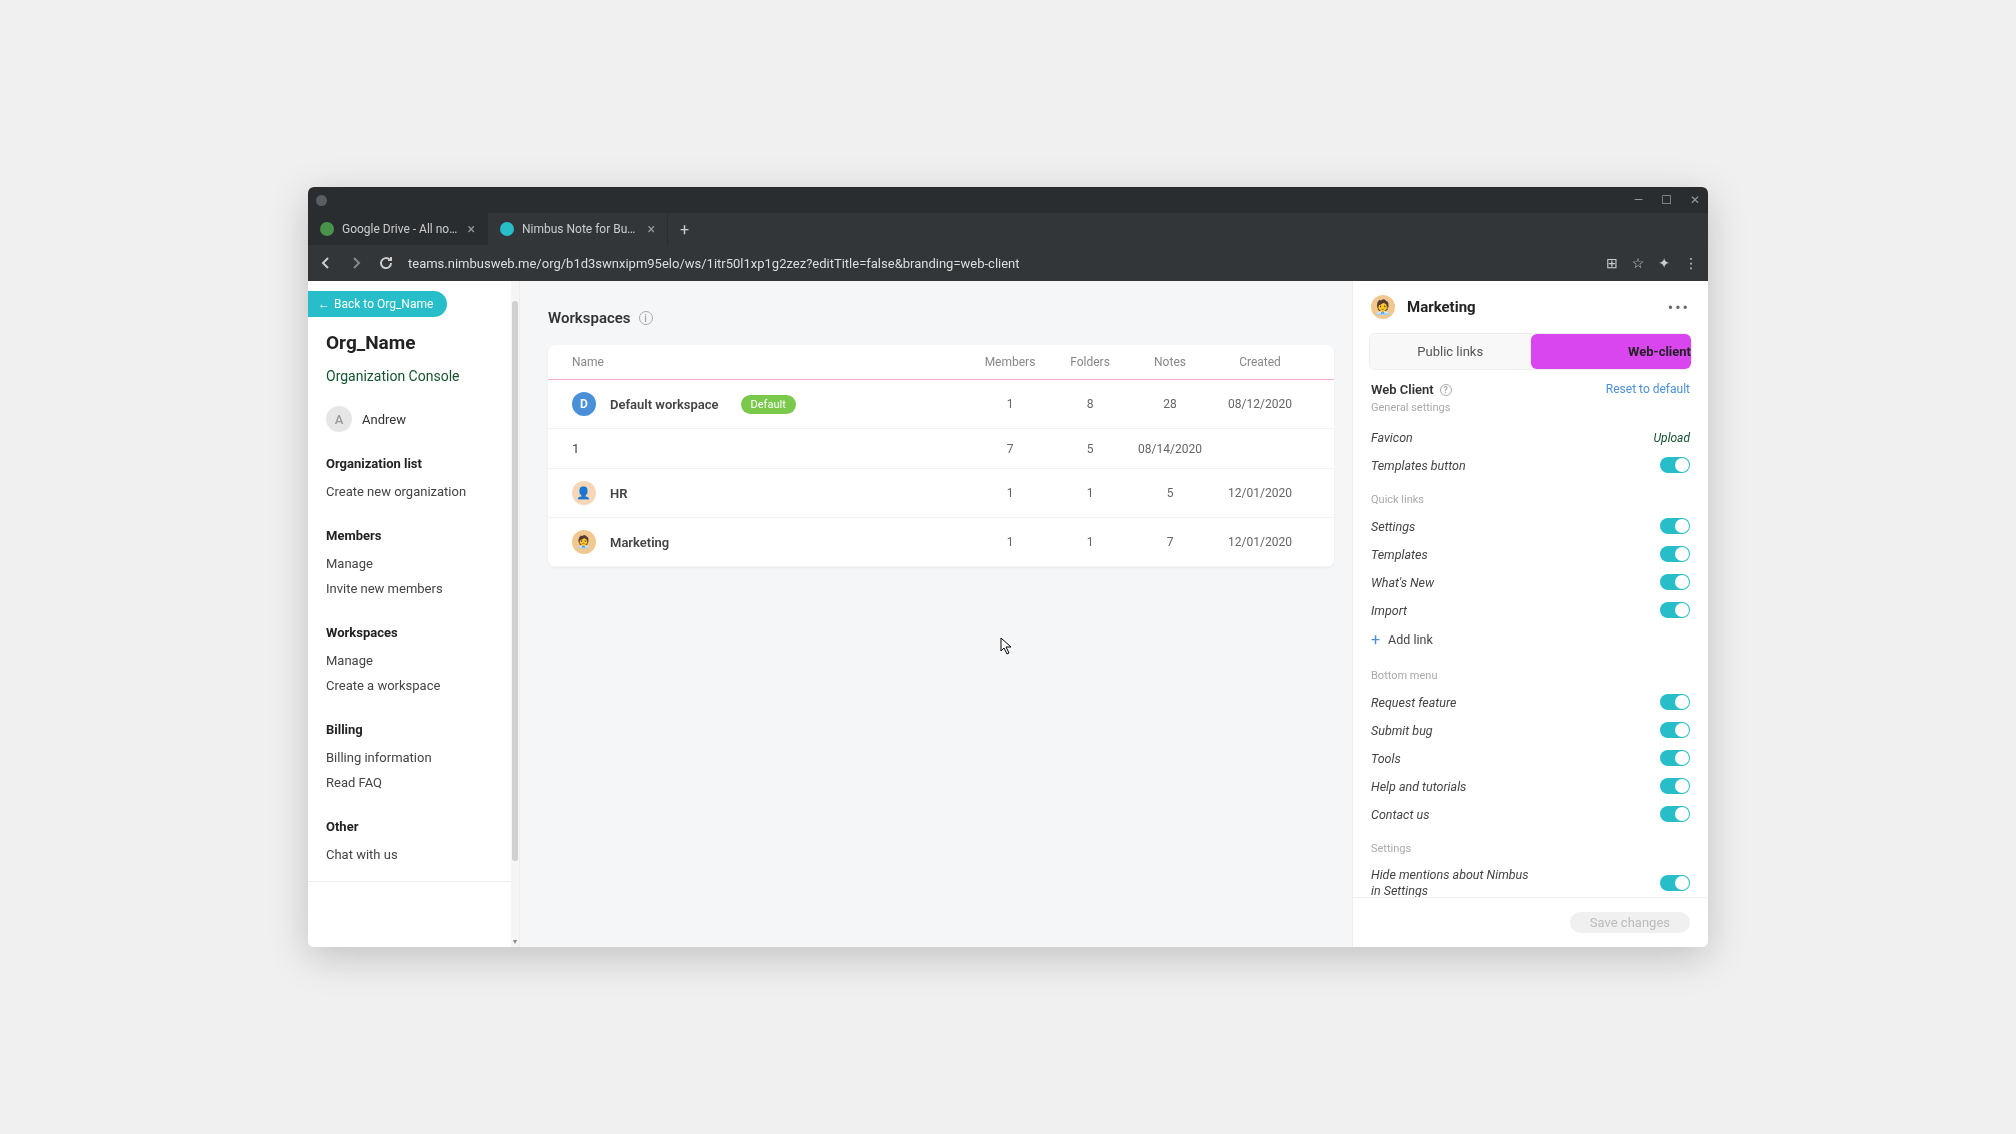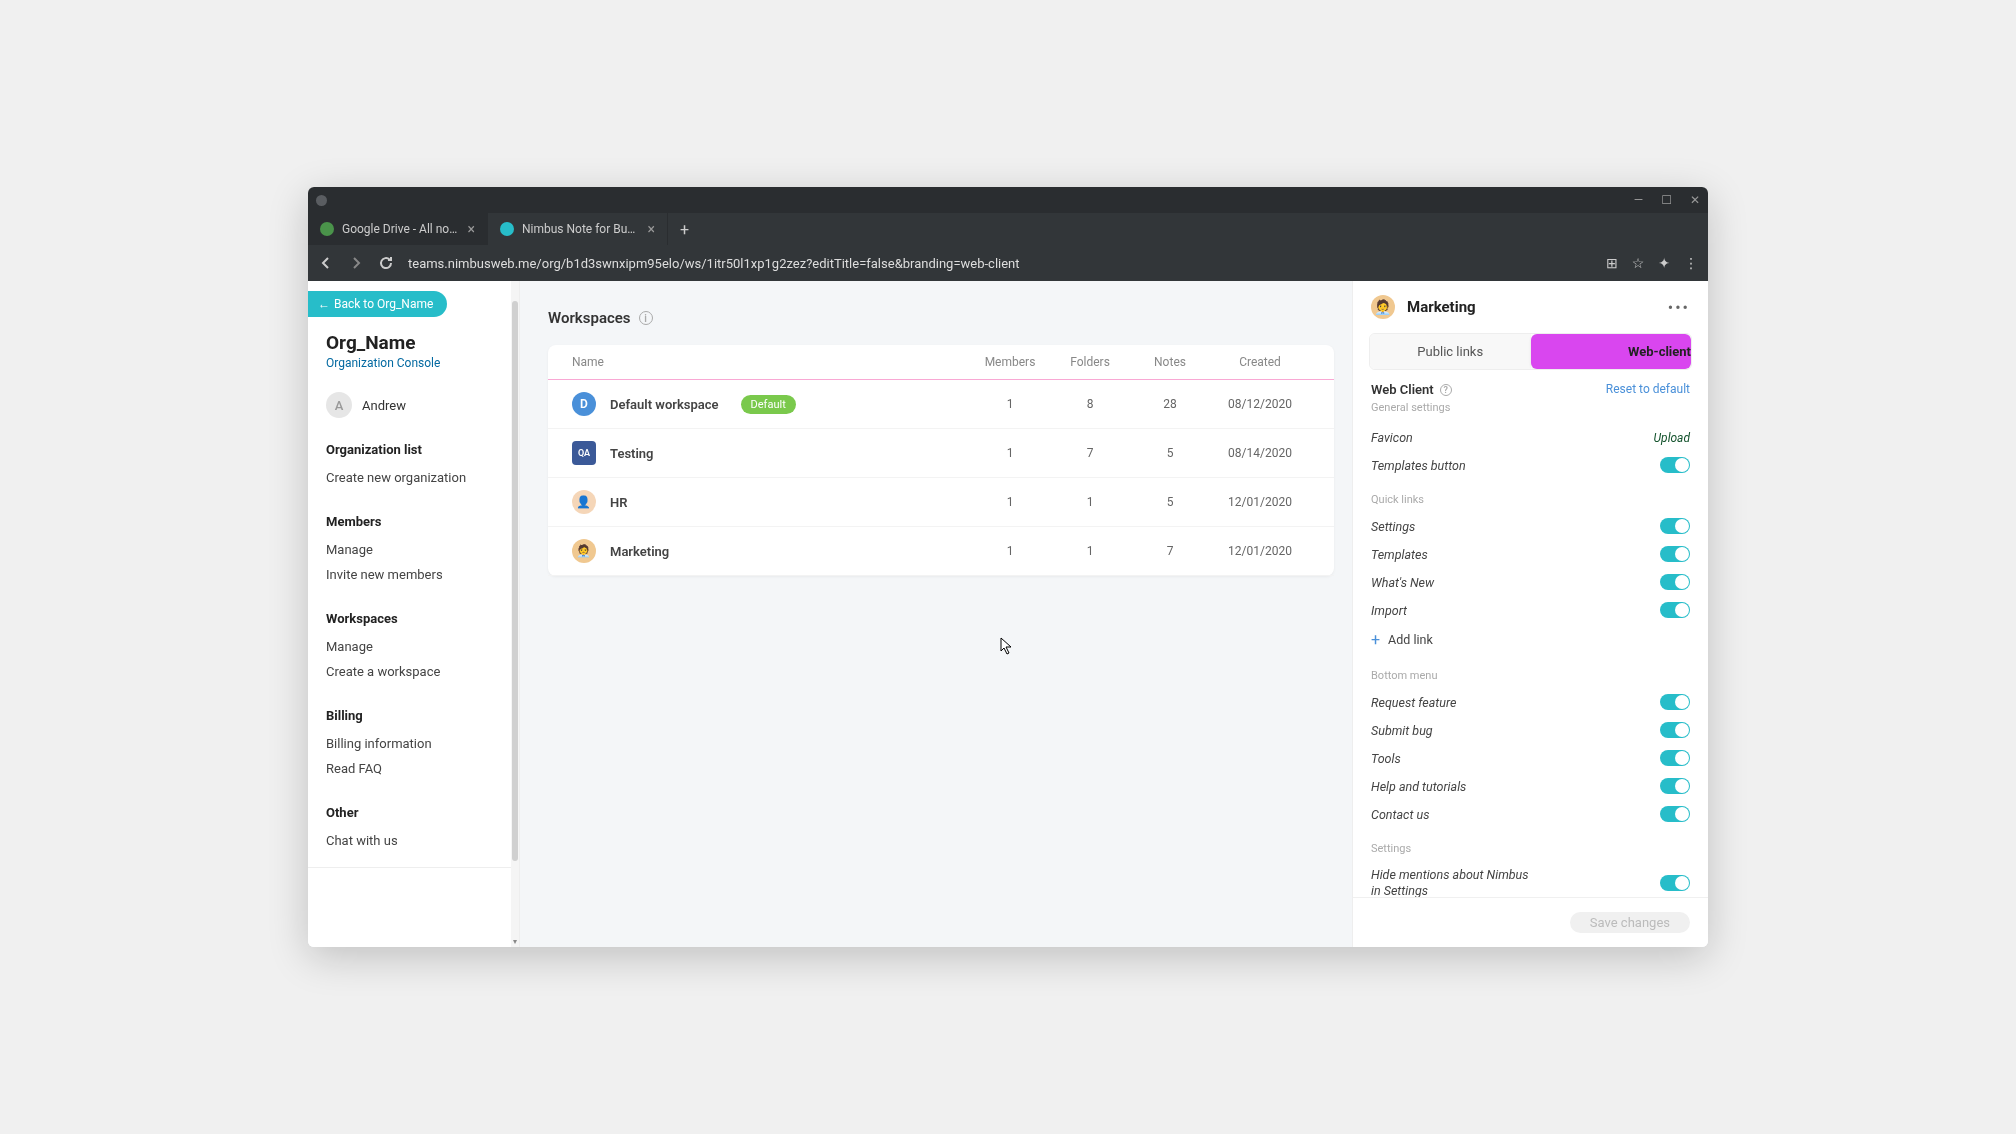--- a/index.html
+++ b/index.html
@@ -22,21 +22,21 @@
 .url { flex: 1; font-size: 13px; color: #ddd; }
 .urlbar-icons { display: flex; gap: 14px; align-items: center; }
 .app { flex: 1; display: flex; background: #f4f6f8; overflow: hidden; }
 .sidebar { width: 212px; background: #fff; display: flex; flex-direction: column; border-right: 1px solid #eee; position: relative; }
 .scroll-gutter { position: absolute; right: 0; top: 0; bottom: 0; width: 8px; background: #f5f5f5; }
 .scroll-thumb { position: absolute; right: 1px; top: 20px; width: 6px; height: 560px; background: #d0d0d0; border-radius: 3px; }
 .scroll-arrow { position: absolute; right: 0; width: 8px; height: 10px; color: #888; font-size: 8px; text-align: center; }
 .back-pill { background: #27bdc9; color: #fff; font-size: 12px; padding: 6px 14px 6px 10px; border-radius: 0 16px 16px 0; display: inline-flex; align-items: center; gap: 4px; margin-top: 10px; width: fit-content; cursor: pointer; }
 .sbar-pad { padding: 14px 14px 0 18px; }
 .org-name { font-size: 19px; font-weight: 700; color: #222; }
-.org-sub { font-size: 12px; color: #0369a1; margin-top: 2px; }
+.org-sub { font-size: 14px; color: #14532d; margin-top: 14px; }
 .user-row { display: flex; align-items: center; gap: 10px; margin-top: 22px; }
 .avatar-a { width: 26px; height: 26px; border-radius: 50%; background: #e6e6e6; color: #999; display: flex; align-items: center; justify-content: center; font-size: 13px; font-weight: 500; }
 .user-name { font-size: 13px; color: #333; }
 .sb-section { margin-top: 24px; }
 .sb-head { font-size: 13px; font-weight: 700; color: #222; margin-bottom: 8px; }
 .sb-link { font-size: 13px; color: #444; padding: 5px 0; cursor: pointer; display: block; }
 .divider { height: 1px; background: #eee; margin: 0; }
 
 .main { flex: 1; padding: 28px 18px 0 28px; overflow: hidden; }
 .main-title { display: flex; align-items: center; gap: 8px; font-size: 15px; font-weight: 600; color: #333; margin-bottom: 18px; }
@@ -192,24 +192,20 @@
                 <div class="ws-ic" style="background: rgb(74, 144, 217);">D</div>
                 <span style="font-weight: 600;">Default workspace</span>
                 <span class="badge-default">Default</span>
               </div>
               <div>1</div>
               <div>8</div>
               <div>28</div>
               <div>08/12/2020</div>
             </div>
             <div class="trow">
-              <div class="rname">
-                <div class="ws-ic ws-ic-square" style="background: rgb(59, 89, 152); font-size: 9px;">QA</div>
-                <span style="font-weight: 600;">Testing</span>
-              </div>
               <div>1</div>
               <div>7</div>
               <div>5</div>
               <div>08/14/2020</div>
             </div>
             <div class="trow">
               <div class="rname">
                 <div class="ws-ic" style="background: rgb(245, 214, 184);">👤</div>
                 <span style="font-weight: 600;">HR</span>
               </div>

